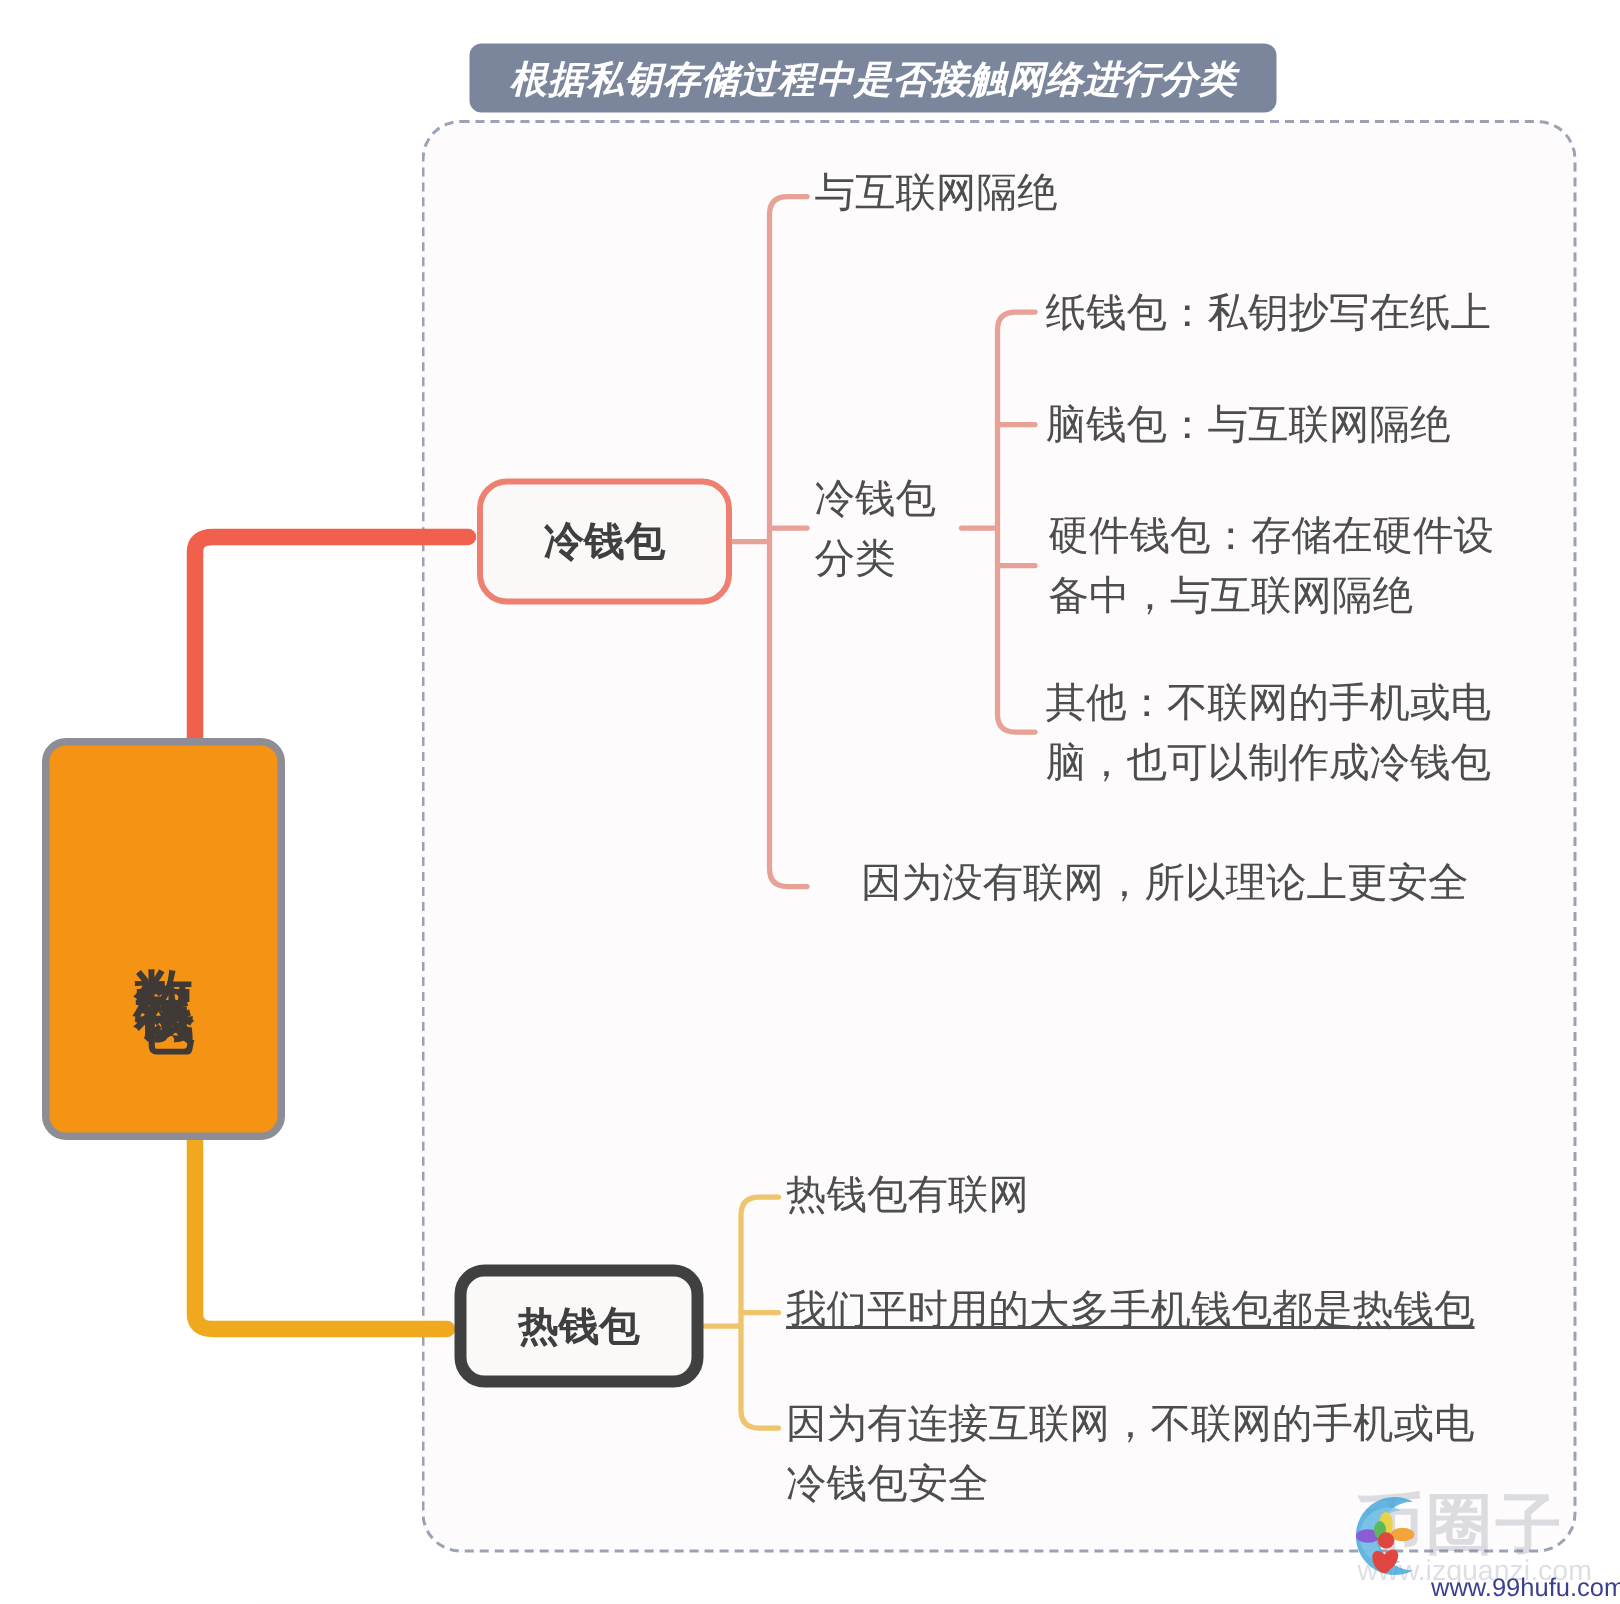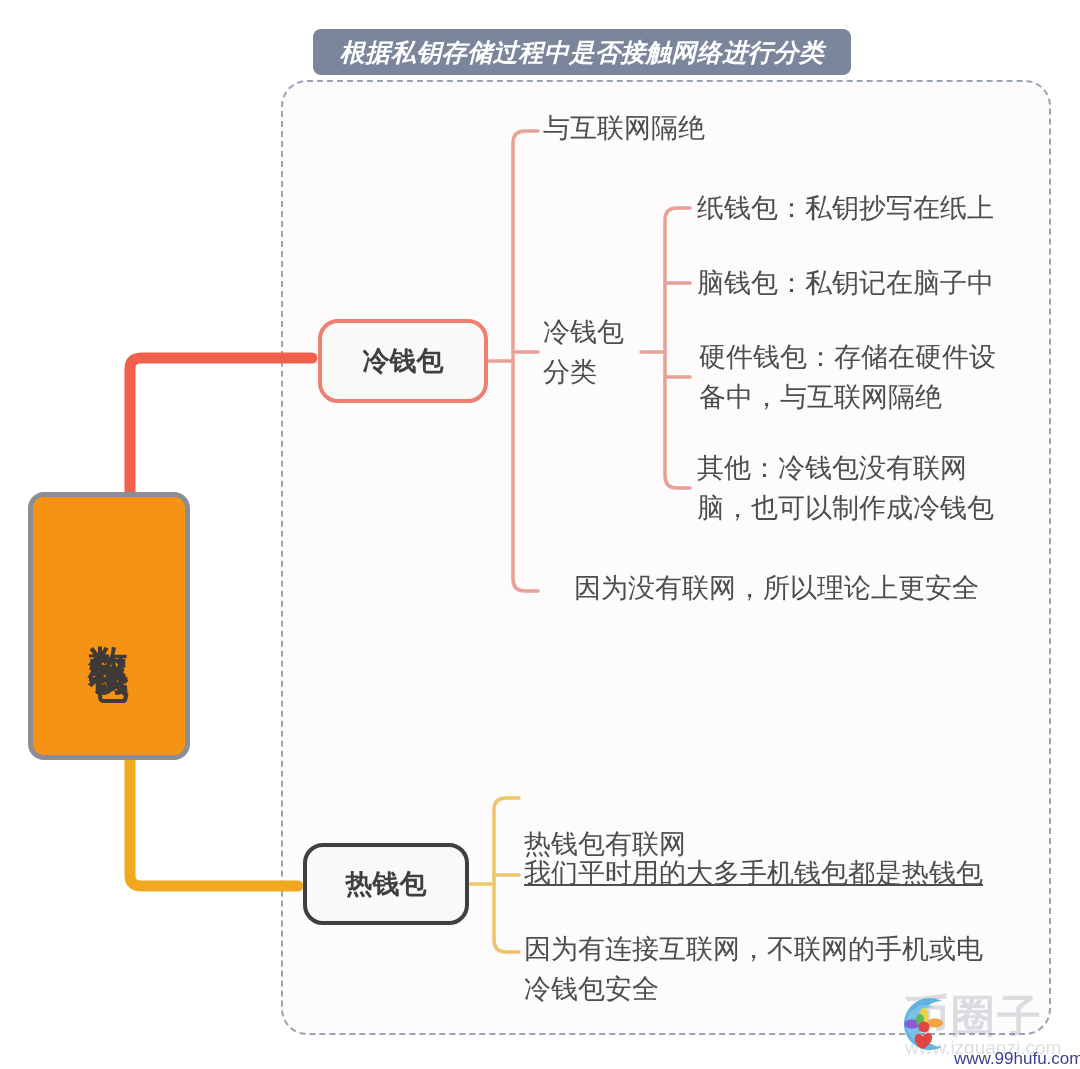--- a/index.html
+++ b/index.html
@@ -98,21 +98,21 @@
     top: 319px;
     width: 170px;
     height: 84px;
     border: 4px solid #ed8070;
   }
   #node-hot {
     left: 303px;
     top: 843px;
     width: 166px;
     height: 82px;
-    border: 4px solid #404040;
+    border: 8px solid #404040;
   }
 
   
   .leaf {
     position: absolute;
     font-size: 27px;
     line-height: 40px;
     color: #4d4d4d;
     white-space: pre-line;
   }
@@ -225,35 +225,35 @@
   <span class="branch-text">冷钱包</span>
 </div>
 
 <div class="leaf" style="left:543px; top:108px;">与互联网隔绝</div>
 
 <div class="leaf" style="left:543px; top:312px;">冷钱包
 分类</div>
 
 <div class="leaf" style="left:697px; top:188px;">纸钱包：私钥抄写在纸上</div>
 
-<div class="leaf" style="left:697px; top:263px;">脑钱包：私钥记在脑子中</div>
+<div class="leaf" style="left:697px; top:263px;">脑钱包：与互联网隔绝</div>
 
 <div class="leaf" style="left:699px; top:337px;">硬件钱包：存储在硬件设
 备中，与互联网隔绝</div>
 
-<div class="leaf" style="left:697px; top:448px;">其他：冷钱包没有联网
+<div class="leaf" style="left:697px; top:448px;">其他：不联网的手机或电
 脑，也可以制作成冷钱包</div>
 
 <div class="leaf" style="left:543px; top:568px;margin-left:31px;">因为没有联网，所以理论上更安全</div>
 
 <div class="branch-node" id="node-hot">
   <span class="branch-text">热钱包</span>
 </div>
 
-<div class="leaf" style="left:524px; top:776px;margin-top:48px;">热钱包有联网</div>
+<div class="leaf" style="left:524px; top:776px;">热钱包有联网</div>
 
 <div class="leaf" style="left:524px; top:853px;text-decoration:underline;">我们平时用的大多手机钱包都是热钱包</div>
 
 <div class="leaf" style="left:524px; top:929px;">因为有连接互联网，不联网的手机或电
 冷钱包安全</div>
 
 <div id="watermark-back">
   <span class="wm-back-text">币圈子</span>
   <span class="wm-back-url">www.izquanzi.com</span>
 </div>

